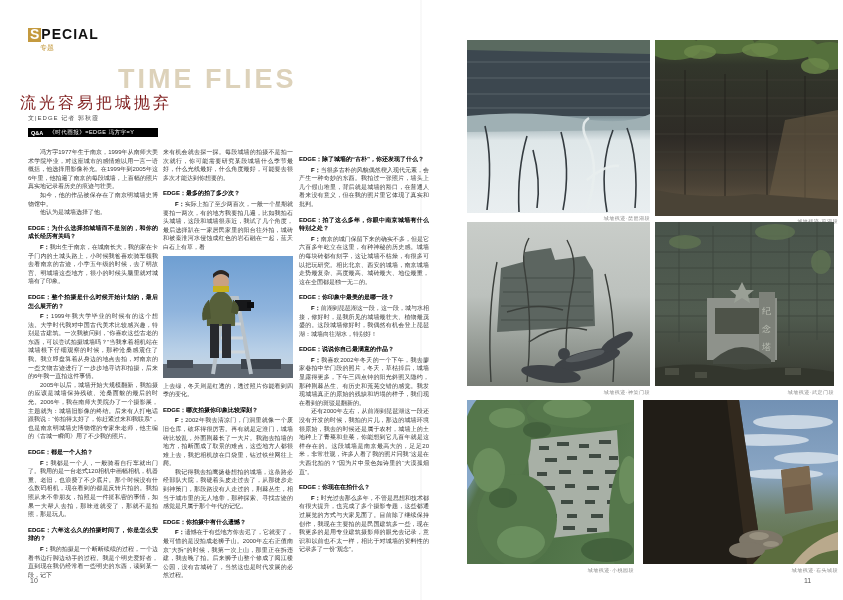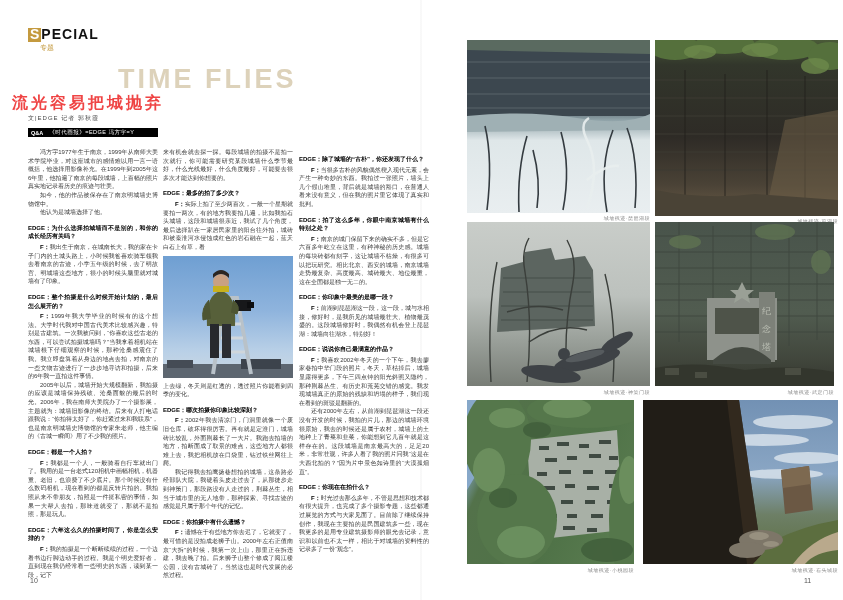--- a/index.html
+++ b/index.html
@@ -17,21 +17,21 @@
   .logo-line { display:flex; align-items:flex-start; }
   .logo-s { display:inline-block; font-weight:bold; font-size:14px; line-height:13px;
     color:#fff; background:#c49a3f; padding:0 2px 1px 2px; }
   .logo-rest { font-weight:bold; font-size:14px; letter-spacing:1px; color:#111; line-height:13px; }
   .logo-cn { font-size:7px; color:#c49a3f; margin-left:12px; margin-top:1px; }
 
   .title-cn { position:absolute; left:28px; top:56px; font-family:"DejaVu Serif", serif;
     font-weight:bold; font-size:31px; color:#0d0d0d; letter-spacing:2px; }
   .title-en { position:absolute; left:118px; top:64px; font-weight:bold; font-size:27px;
     letter-spacing:3px; color:#ddd2ba; font-family:"Liberation Sans", sans-serif; }
-  .subtitle { position:absolute; left:12px; top:93px; font-size:16px; color:#ef4444; letter-spacing:3px;font-weight:bold; }
+  .subtitle { position:absolute; left:20px; top:93px; font-size:16px; color:#7f1d1d; letter-spacing:3px; }
   .byline { position:absolute; left:28px; top:114px; font-size:6px; color:#4a4a4a; letter-spacing:1px; }
 
   .qa-bar { position:absolute; left:28px; top:128px; width:130px; height:9px;
     background:#000; color:#fff; font-size:5.5px; display:flex; align-items:center; padding:0 3px; }
   .qa-bar .src { margin-left:6px; letter-spacing:0.5px; }
 
   
   .col { position:absolute; top:148px; width:130px; height:442px; overflow:hidden; }
   #col1 { left:28px; }
   #col2 { left:163px; }

